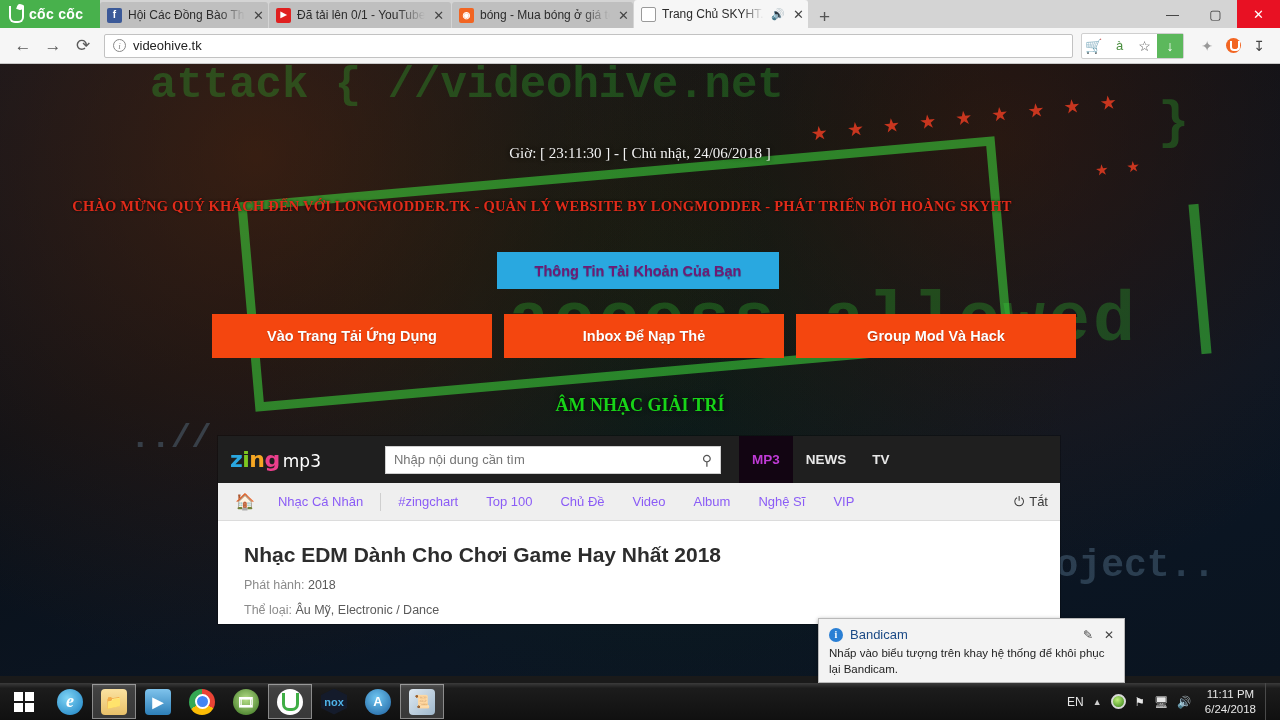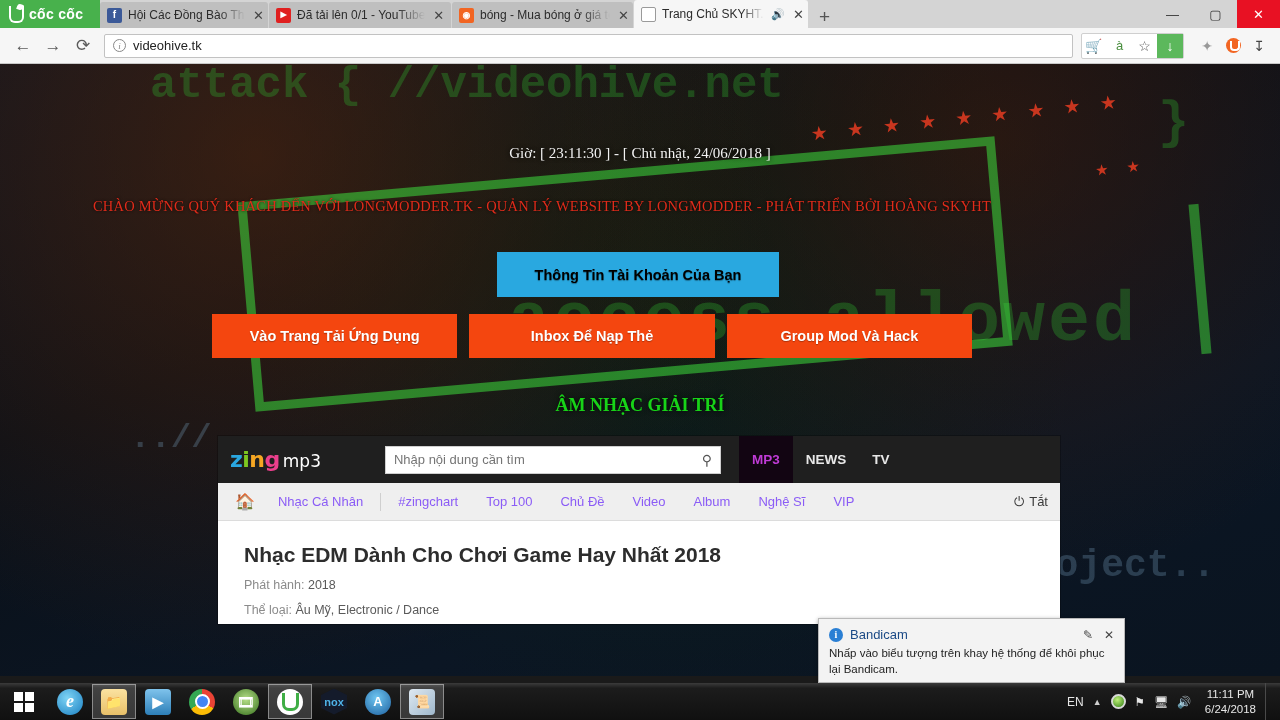--- a/index.html
+++ b/index.html
@@ -130,31 +130,31 @@
   .stars { position: absolute; color: #c8361f; font-size: 19px; letter-spacing: 7px;
            white-space: nowrap; transform: rotate(-6deg); }
 
   .clockline {
     position: absolute; top: 81px; width: 1280px; text-align: center;
     font-family: "Liberation Serif", serif; font-size: 15px; color: #f2f2f2;
     text-shadow: 0 0 4px rgba(0,0,0,.9);
   }
   .welcome {
     position: absolute; top: 134px; width: 1084px; text-align: center;
-    font-family: "Liberation Serif", serif; font-weight: normal; font-size: 14.5px;
+    font-family: "Liberation Serif", serif; font-weight: bold; font-size: 14.5px;
     color: #e02b1a; letter-spacing: .2px; text-shadow: 0 0 3px rgba(0,0,0,.8);
   }
 
   .btn-blue {
-    position: absolute; left: 497px; top: 188px; width: 282px; height: 45px;
-    background: #29a8e0; color: #000000; font-weight: bold; font-size: 14.5px;
+    position: absolute; left: 497px; top: 188px; width: 282px; height: 37px;
+    background: #29a8e0; color: #701a75; font-weight: bold; font-size: 14.5px;
     display: flex; align-items: center; justify-content: center;
     text-shadow: 0 1px 1px rgba(0,0,0,.35);
   }
-  .btnrow { position: absolute; left: 212px; top: 250px; width: 760px;
+  .btnrow { position: absolute; left: 212px; top: 250px; width: 864px;
             display: flex; gap: 12px; }
   .btn-orange {
     flex: 1; height: 44px; background: #f4460f; color: #fff;
     font-weight: bold; font-size: 14.5px;
     display: flex; align-items: center; justify-content: center;
     text-shadow: 0 1px 1px rgba(0,0,0,.3);
   }
   .amnhac {
     position: absolute; top: 331px; width: 1280px; text-align: center;
     font-family: "Liberation Serif", serif; font-weight: bold; font-size: 18px;

